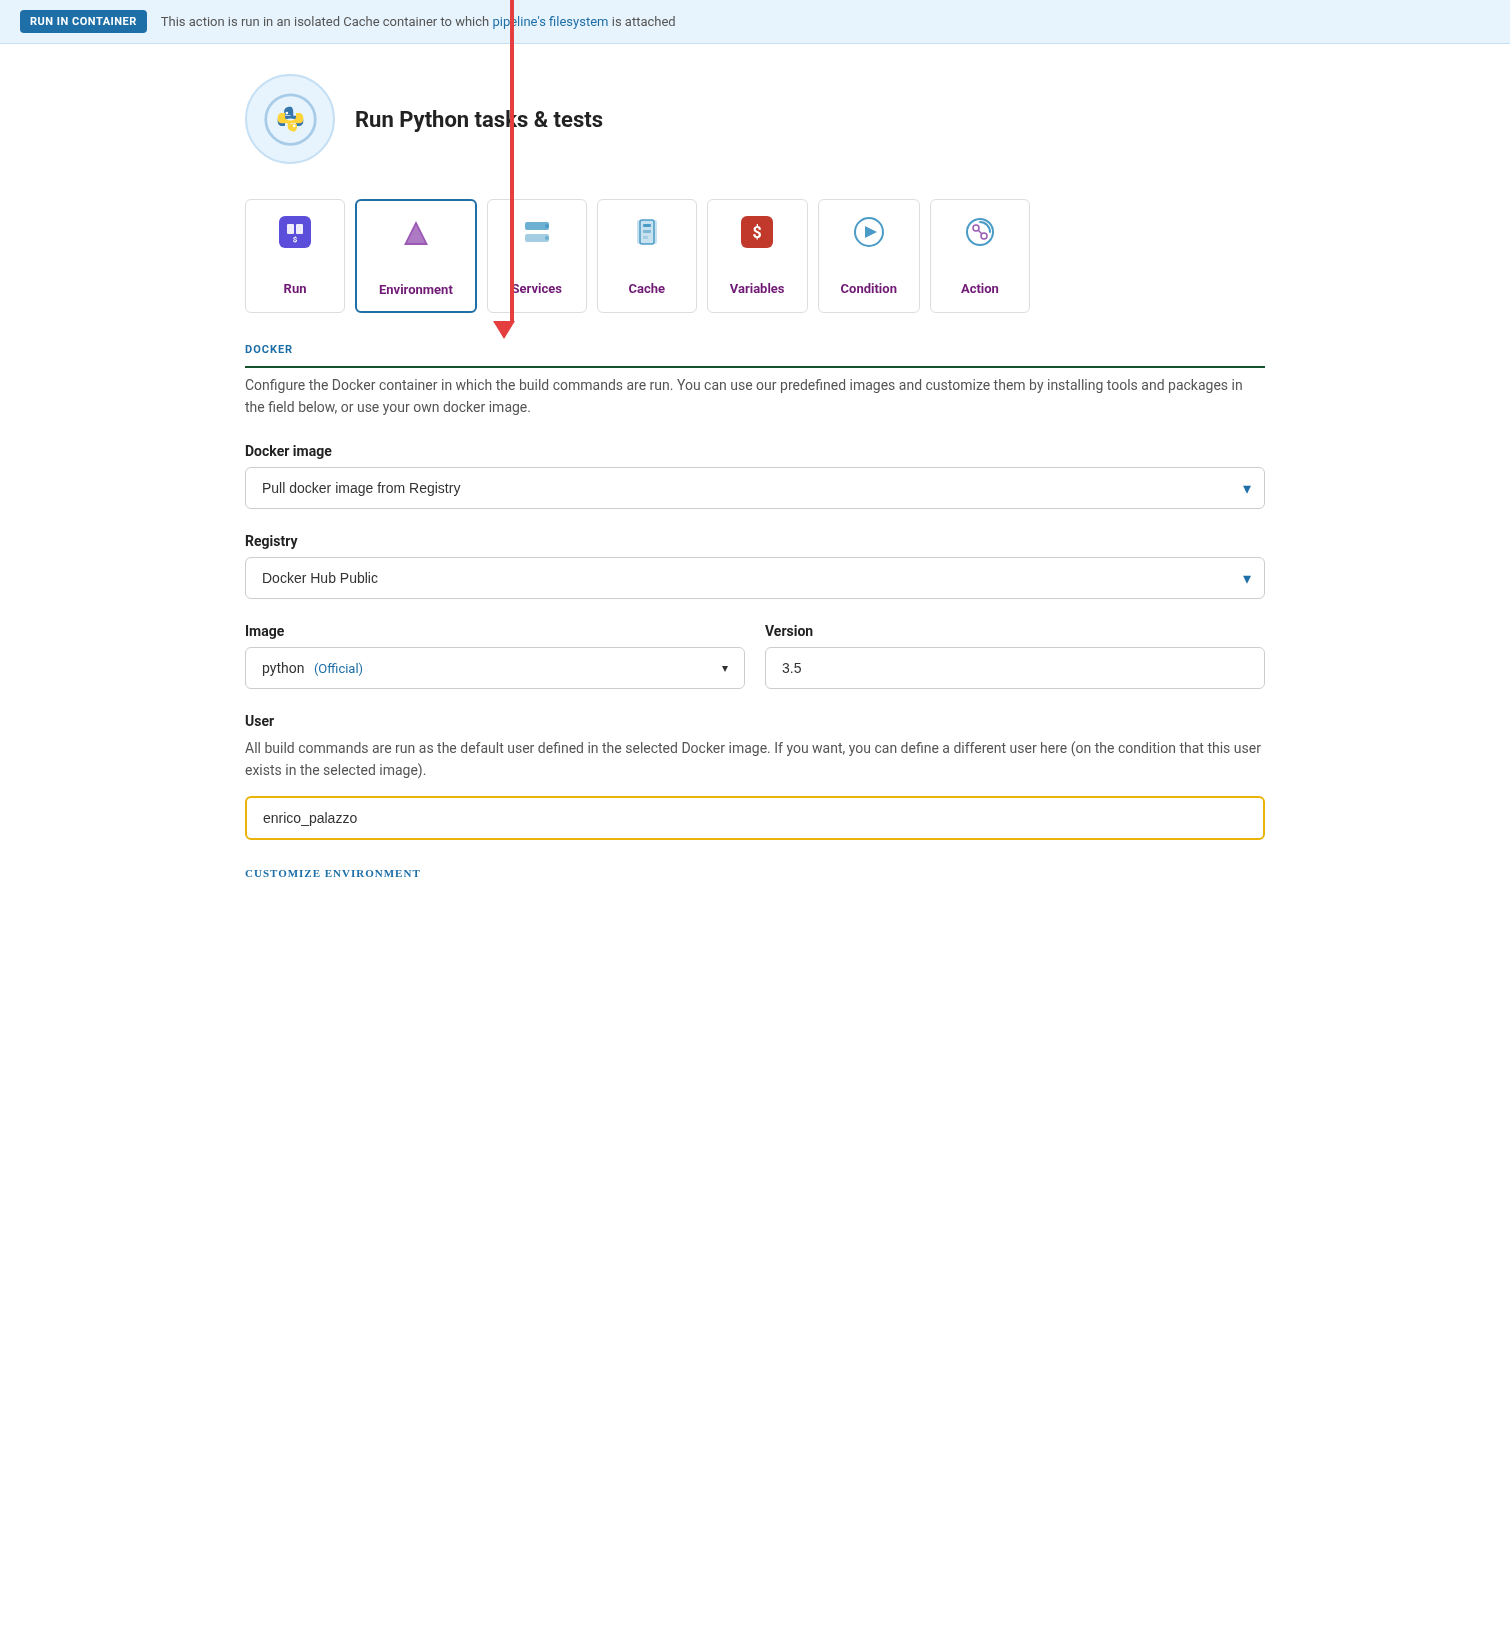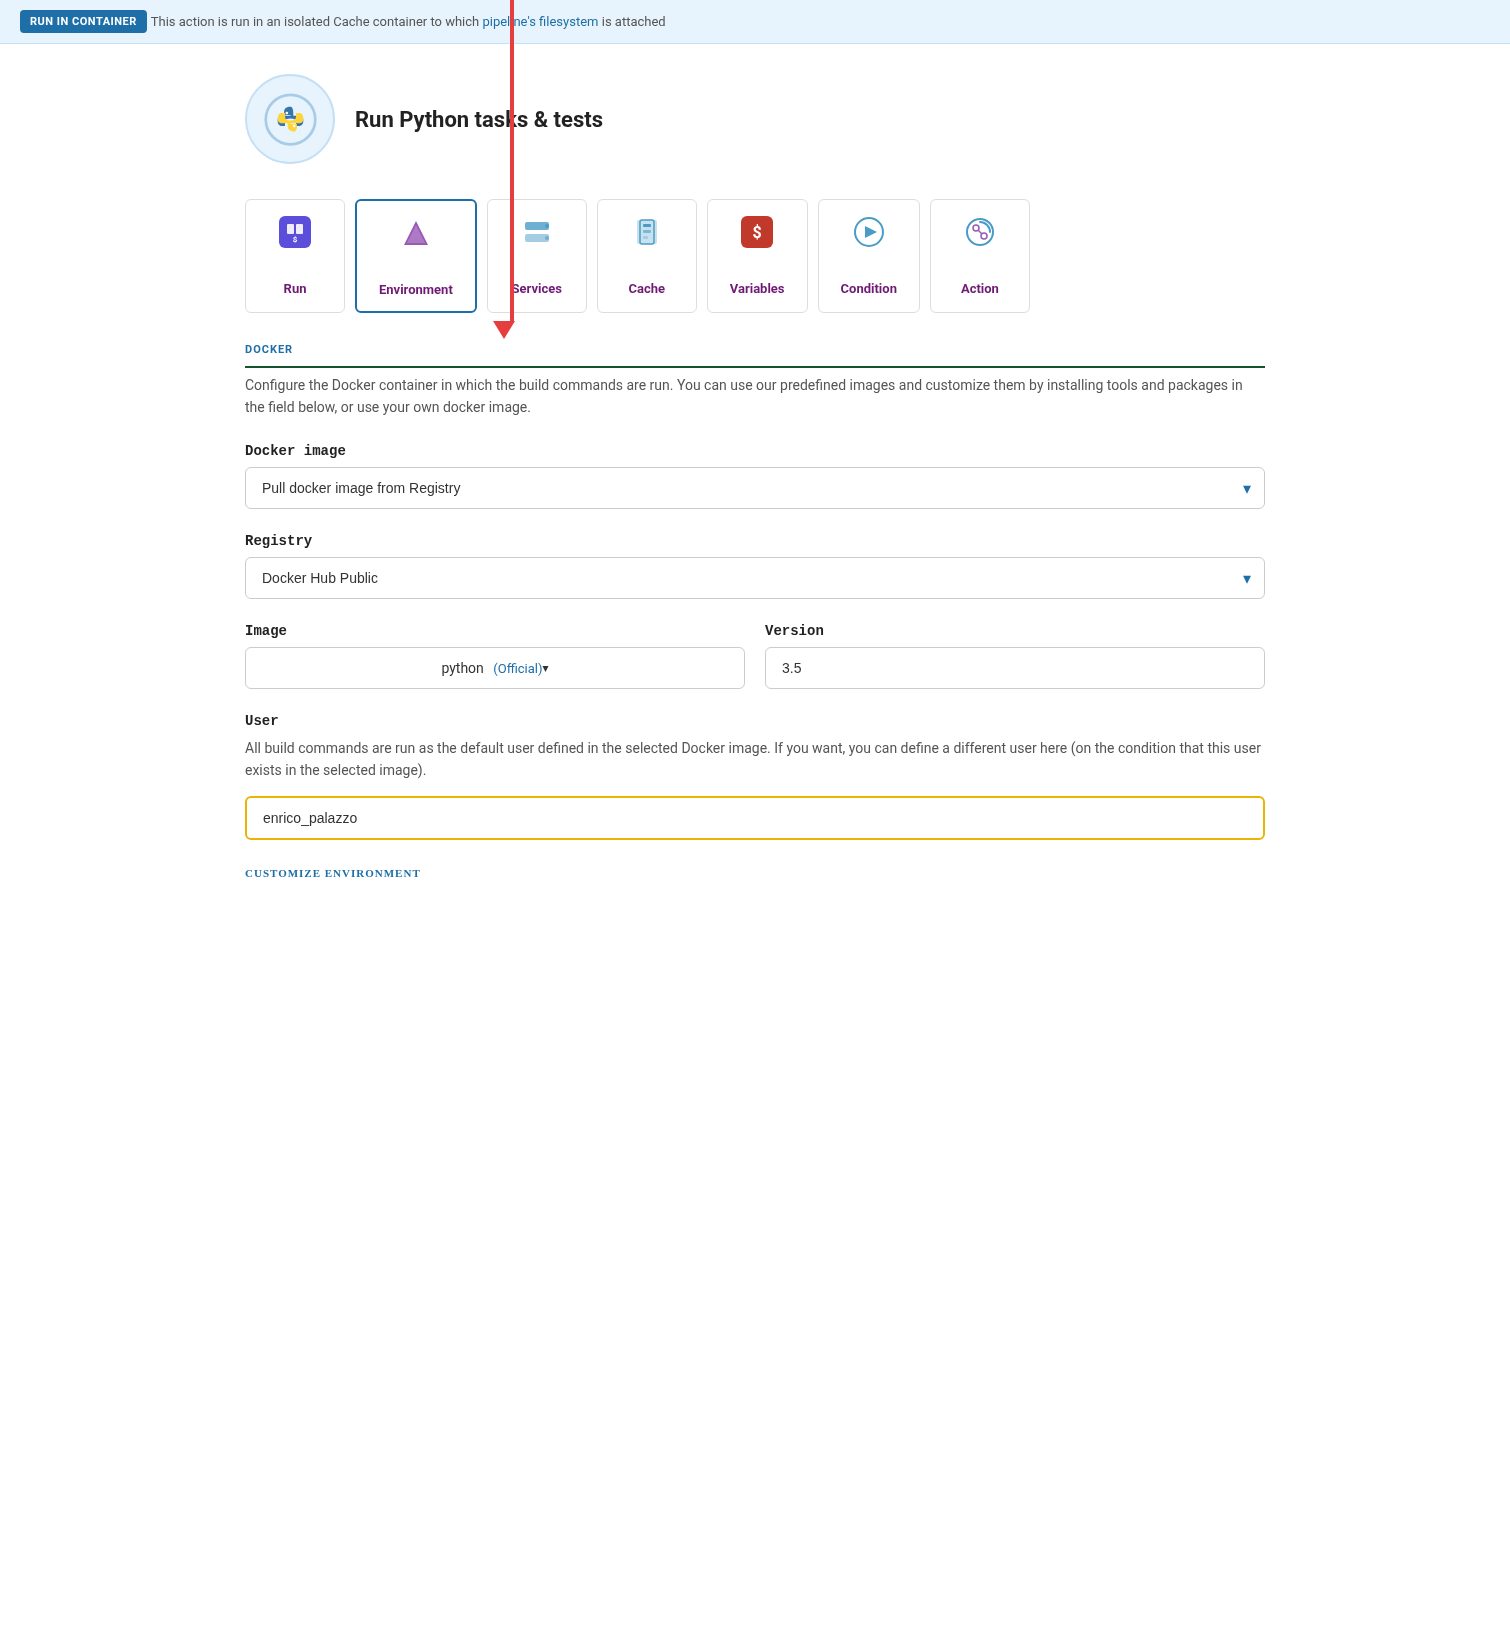--- a/index.html
+++ b/index.html
@@ -9,21 +9,21 @@
       color: #333;
       font-size: 14px;
     }
 
     .top-banner {
       background: #e8f4fd;
       border-bottom: 1px solid #c8e0f4;
       padding: 10px 20px;
       display: flex;
       align-items: center;
-      gap: 4px;
+      gap: 14px;
     }
 
     .run-in-container-badge {
       background: #1e6fa8;
       color: #fff;
       font-size: 11px;
       font-weight: 700;
       padding: 5px 10px;
       border-radius: 4px;
       white-space: nowrap;
@@ -141,21 +141,20 @@
     .form-group {
       margin-bottom: 24px;
     }
 
     .form-label {
       font-weight: 700;
       font-size: 14px;
       color: #222;
       margin-bottom: 8px;
       display: block;
-      font-family: Liberation Mono, monospace;
     }
 
     .select-wrapper {
       position: relative;
     }
 
     .form-select {
       width: 100%;
       padding: 12px 16px;
       border: 1px solid #ccc;
@@ -186,21 +185,21 @@
 
     .image-display {
       width: 100%;
       padding: 12px 16px;
       border: 1px solid #ccc;
       border-radius: 6px;
       font-size: 14px;
       background: #fff;
       display: flex;
       align-items: center;
-      justify-content: center;
+      justify-content: space-between;
       cursor: pointer;
     }
 
     .image-display .official-badge {
       color: #1e6fa8;
       font-size: 13px;
       margin-left: 6px;
     }
 
     .image-display .dropdown-arrow {

